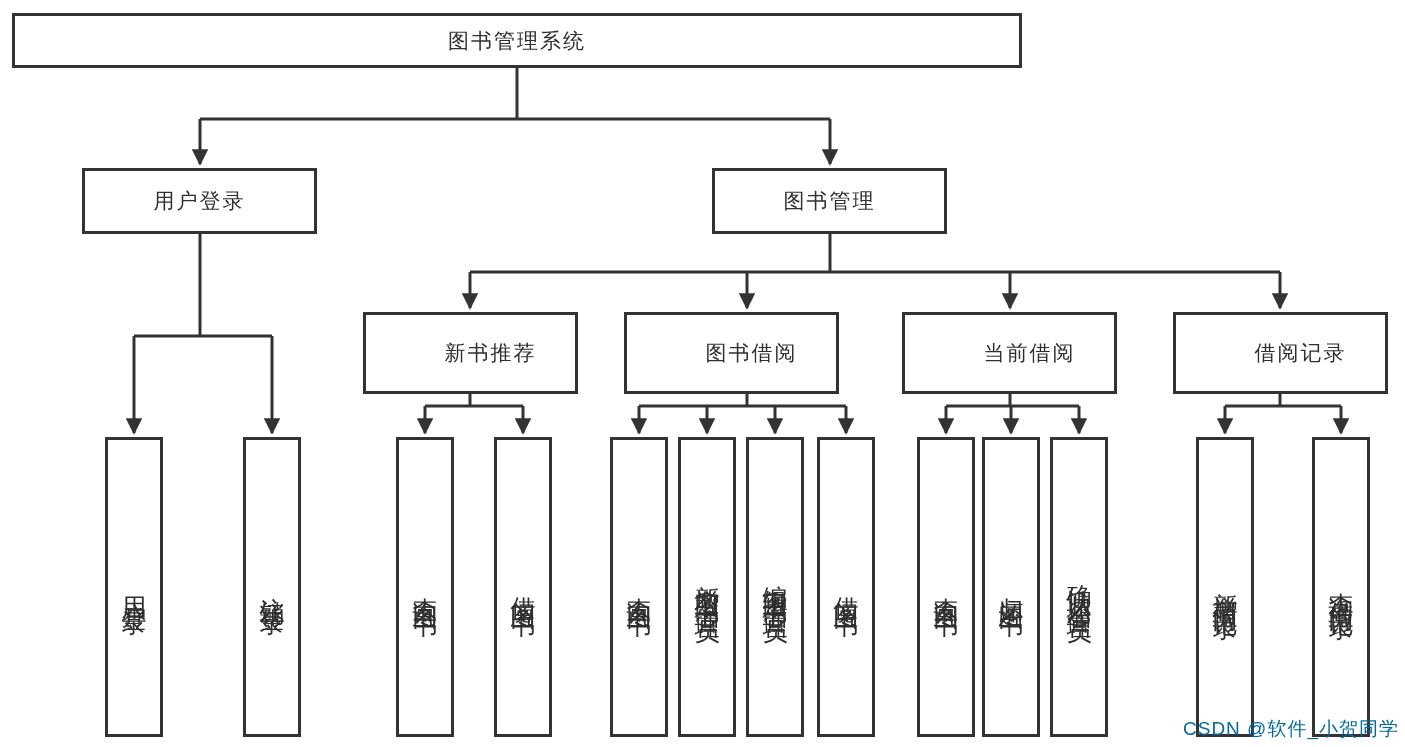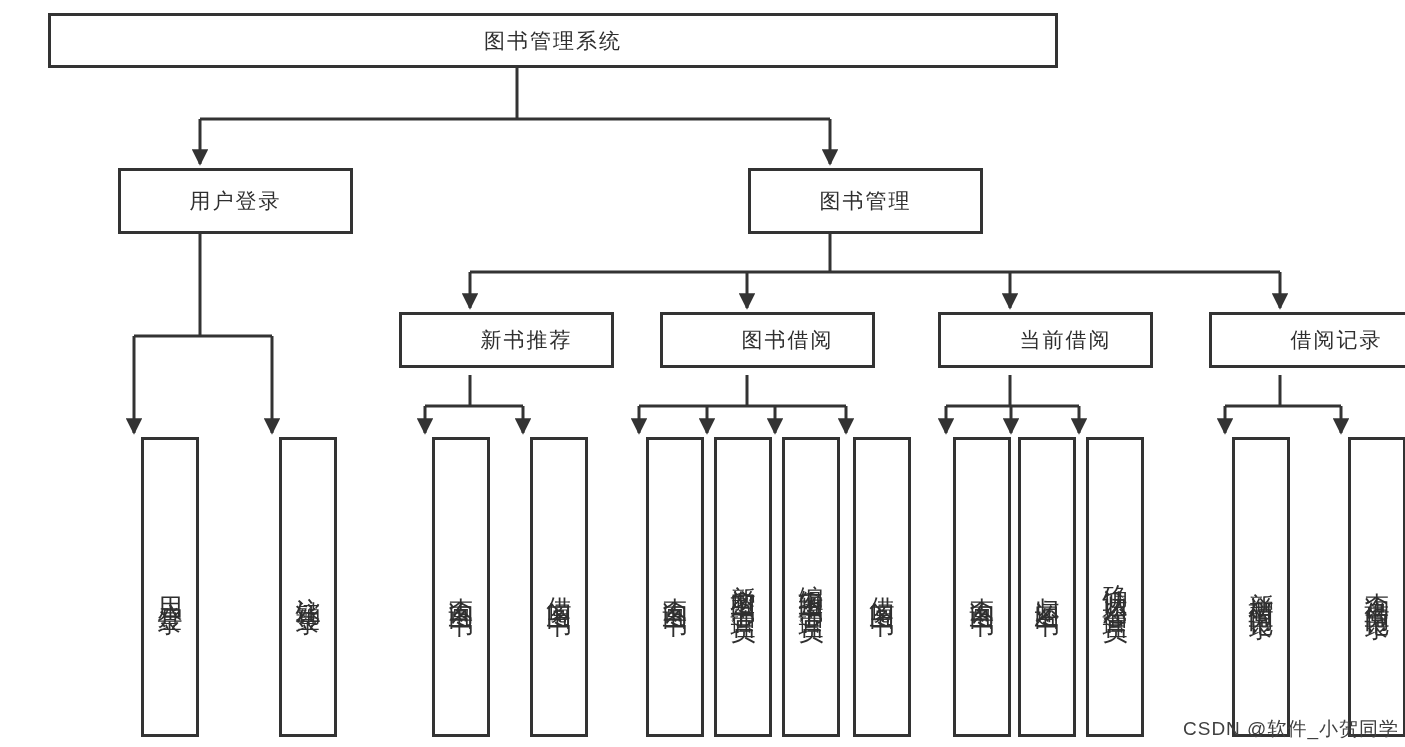--- a/index.html
+++ b/index.html
@@ -26,53 +26,52 @@
   .node {
     position: absolute;
     background: #ffffff;
     border: 3px solid #333333;
     box-sizing: border-box;
     display: flex;
     align-items: center;
     justify-content: center;
     color: #2f2f2f;
     z-index: 2;
-    margin-left: 36px;
   }
   .node.hbox {
     font-size: 21px;
     letter-spacing: 2px;
     white-space: nowrap;
   }
   .node.root-box {
     left: 12px; top: 13px; width: 1010px; height: 55px;
   }
   .node.l2 {
     top: 168px; width: 235px; height: 66px;
   }
   .node.l3 {
-    top: 312px; width: 215px; height: 56px; padding-left: 40px;
+    top: 312px; width: 215px; height: 82px; padding-left: 40px;
   }
   .node.leaf {
     top: 437px; width: 58px; height: 300px;
   }
   .leaf span {
     writing-mode: vertical-rl;
     text-orientation: mixed;
     font-size: 25px;
     letter-spacing: 5px;
     line-height: 1;
     white-space: nowrap;
   }
   #watermark {
     position: absolute;
     left: 1183px;
     top: 716px;
     z-index: 3;
-    color: #404040;
+    color: #0369a1;
     font-size: 19px;
     letter-spacing: 1px;
     white-space: nowrap;
   }
 </style>
 </head>
 <body>
 
 <div id="stage">
 

